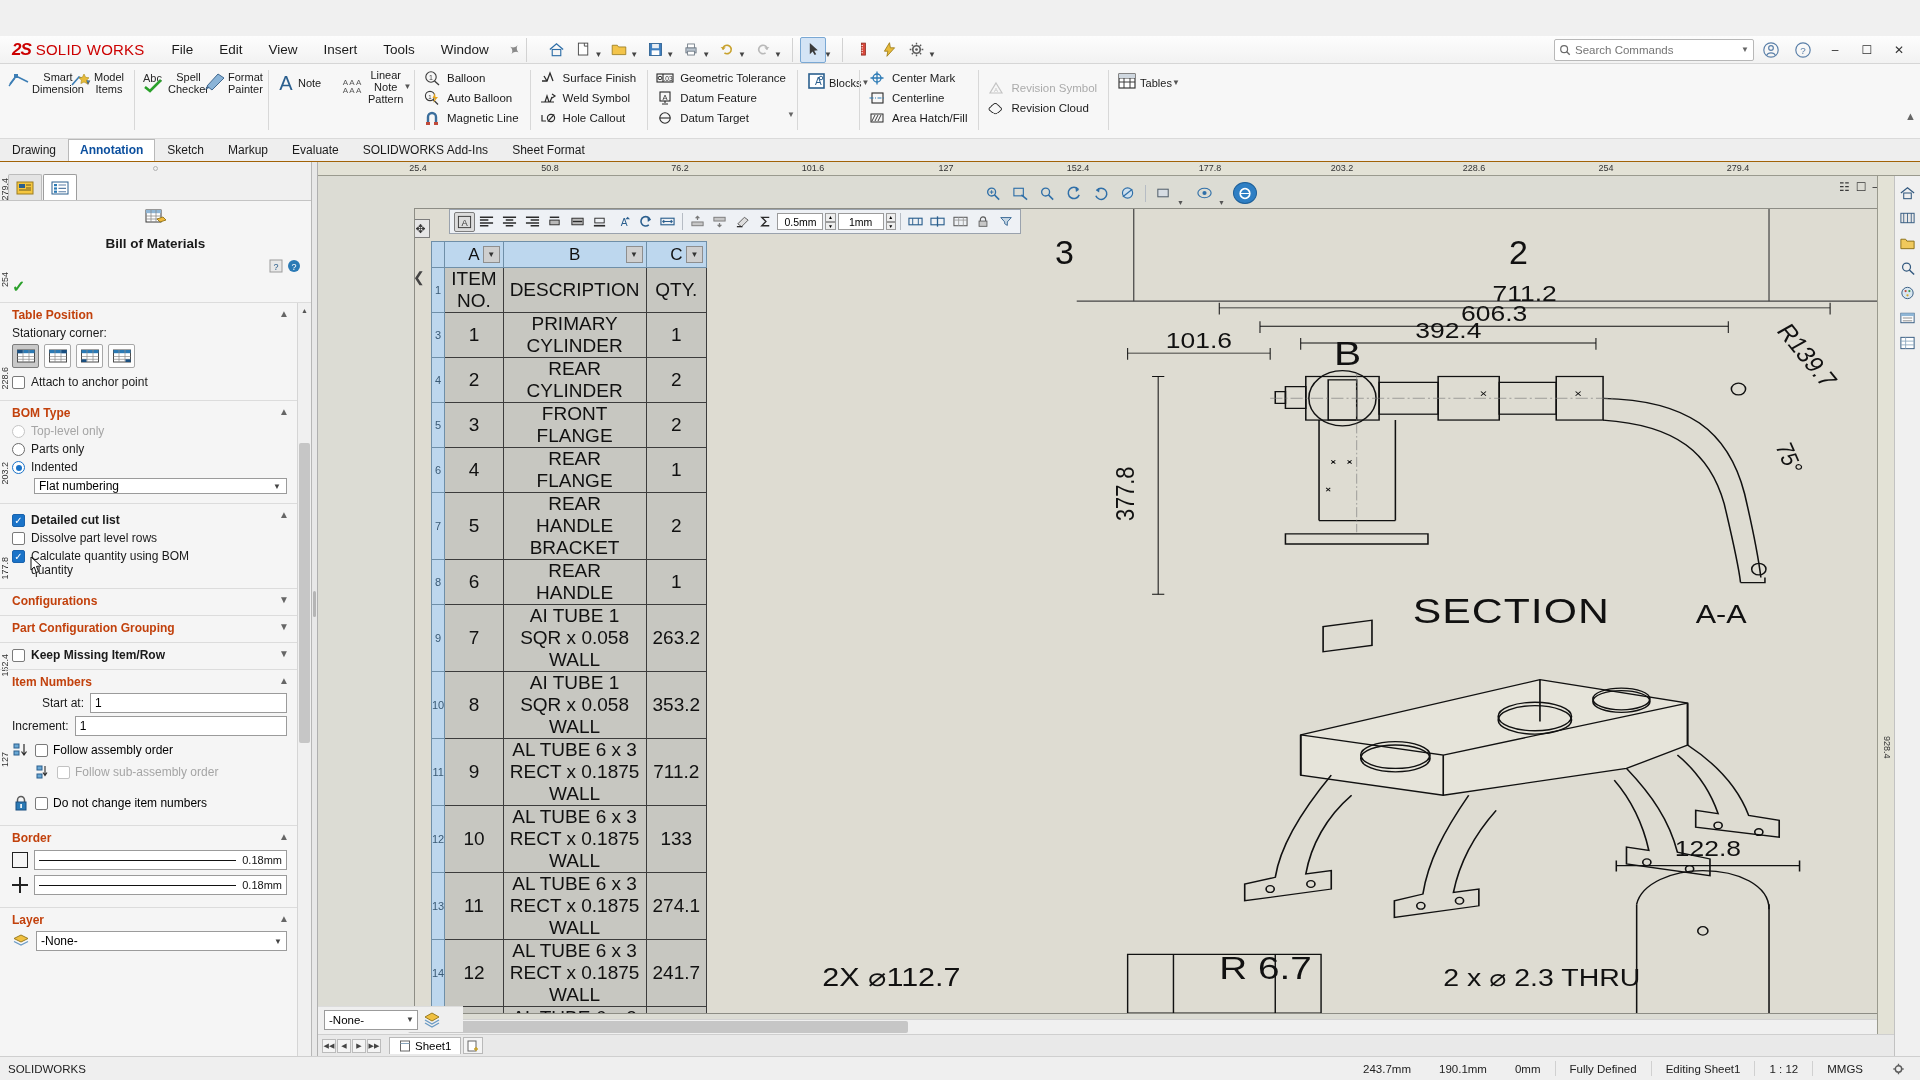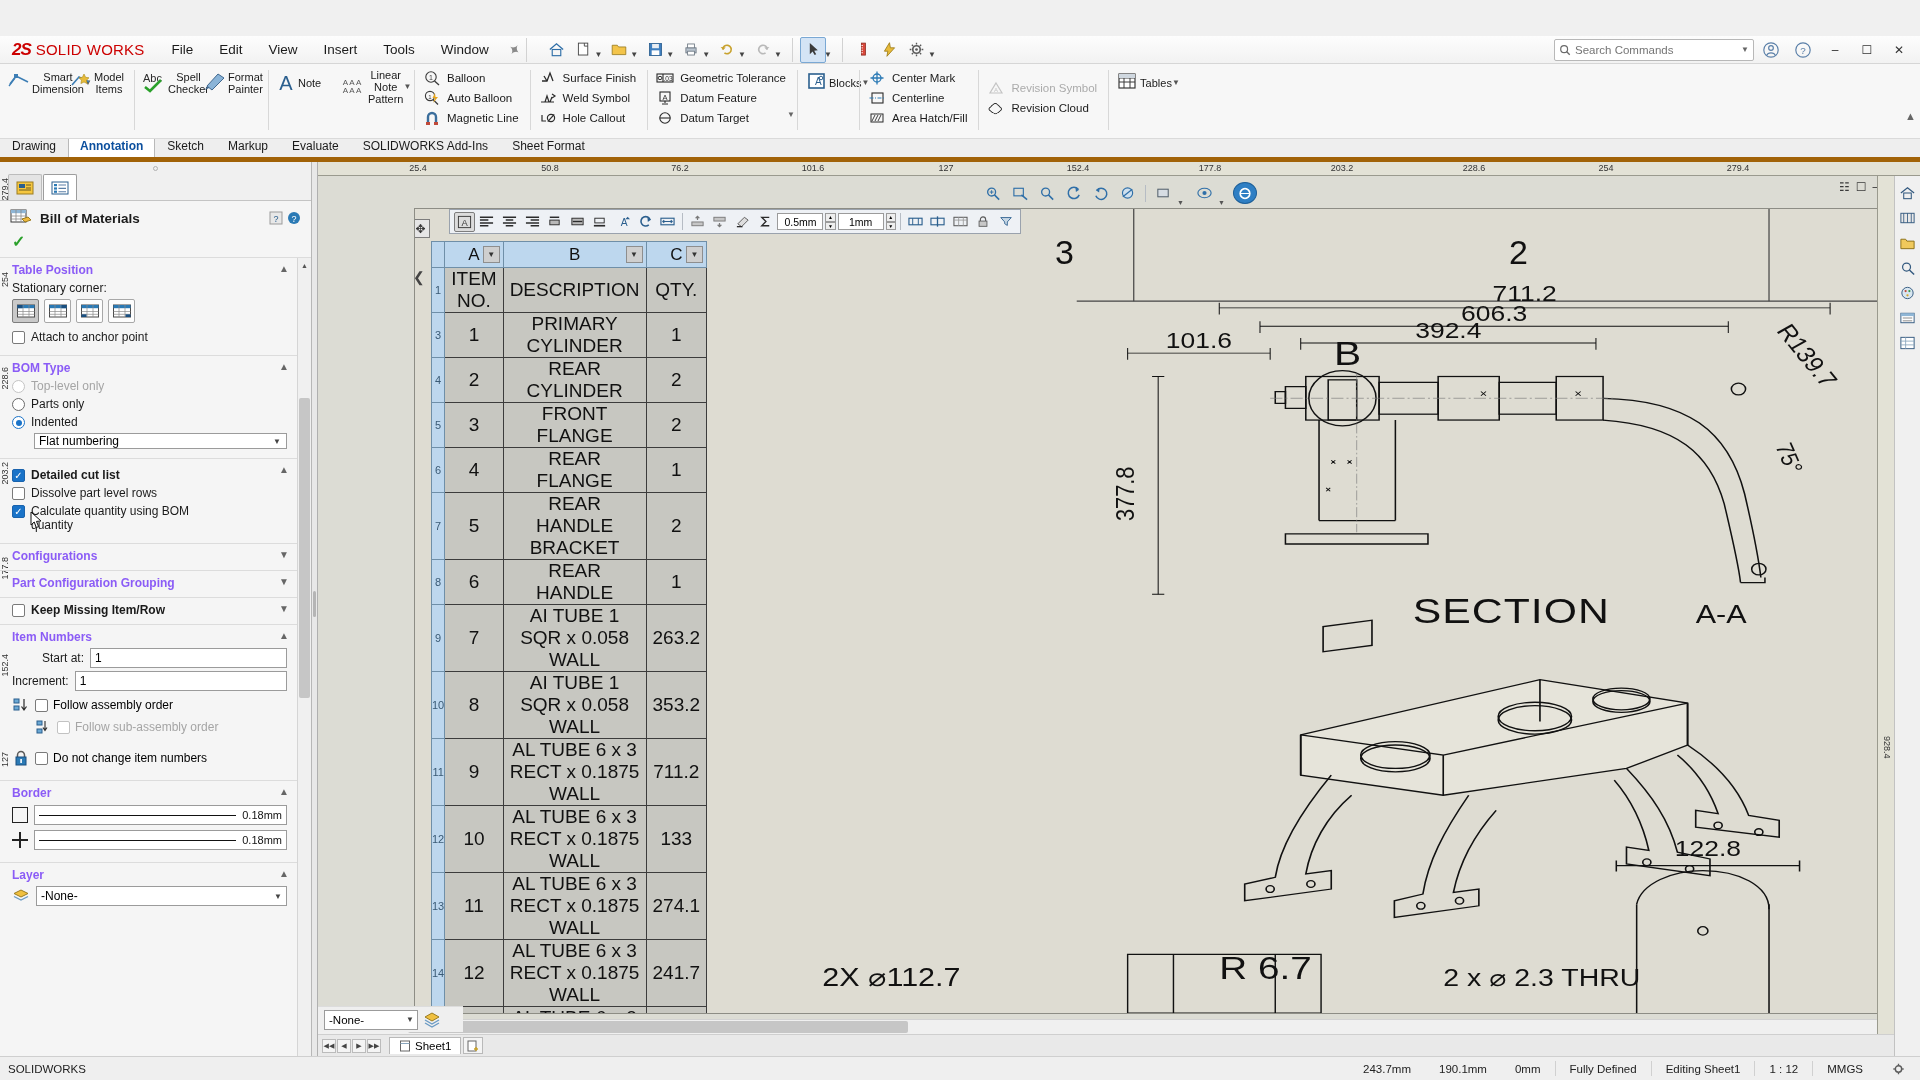--- a/index.html
+++ b/index.html
@@ -49,47 +49,47 @@
   .bigbtn .lbl { font-size: 11px; }
   .dropcaret { font-size: 8px; color: #555; text-align: center; margin-top: 1px;}
   .smallcol { display: flex; flex-direction: column; gap: 0px; padding-top: 2px;}
   .smallbtn { display: flex; align-items: center; gap: 5px; padding: 2px 6px 2px 3px; font-size: 11.5px;
               color: #1a1a1a; white-space: nowrap; cursor: default; height: 20px;}
   .smallbtn.dim { color: #ababab; }
   .smallbtn .gl { width: 20px; height: 17px; display:flex; align-items:center; justify-content:center;}
   .ribbon-collapse { position: absolute; right: 4px; top: 46px; font-size: 11px; color: #666; }
 
   
-  .tabbar { height: 23px; background: #eeeeee; border-bottom: 5px solid #a16207; display: flex; align-items: flex-end; flex:none;}
+  .tabbar { height: 23px; background: #eeeeee; border-bottom: 1px solid #a16207; display: flex; align-items: flex-end; flex:none;}
   .tab { padding: 3px 11px 4px; font-size: 12px; color: #1a1a1a; border: 1px solid transparent;
          border-bottom: none; cursor: default; }
   .tab.active { background: #fff; border-color: #b9b9b9; font-weight: bold; color: #0b4f9e; }
 
   
   .body { flex: 1; display: flex; position: relative; overflow: hidden; background: #cfcfcf;}
 
   
   .pm-wrap { width: 312px; background: #f5f5f5; display: flex; flex-direction: column; position: relative; flex:none;}
   .pm-rulerL { width: 22px; background: #e3e2d6; border-right: 1px solid #9a9a8e; position: relative; }
   .pm-rulerL .tk { position: absolute; left: 0; right: 0; text-align: center; font-size: 9px; color: #333;
                    writing-mode: vertical-rl; transform: rotate(180deg); }
   .pm-panel { flex: 1; display: flex; flex-direction: column; overflow: hidden; border-right: 1px solid #b7b7b7;}
   .pm-grip { height: 12px; display:flex; align-items:center; justify-content:center; background:#f0f0f0;}
   .pm-grip .dot { width:5px;height:5px;border-radius:50%;border:1px solid #b0b0b0;}
   .pm-tabs { display: flex; height: 27px; background: #f0f0f0; border-bottom: 1px solid #c4c4c4; padding-left: 8px; gap:1px;}
   .pm-tab { width: 34px; display: flex; align-items: center; justify-content: center;
             border: 1px solid #bcbcbc; border-bottom: none; background: #e4e4e4; border-radius: 2px 2px 0 0;}
   .pm-tab.active { background: #fff; border-color: #9d9d9d; }
-  .pm-head { display: flex; align-items: center; gap: 8px; padding: 7px 10px 2px; }
+  .pm-head { display: flex; align-items: center; gap: 8px; padding: 7px 10px 2px; flex-direction: column; }
   .pm-head .ttl { font-size: 13.5px; font-weight: bold; color: #1b1b1b; }
   .pm-ok { padding: 2px 10px 6px 12px; color: #2aa02a; font-size: 16px; font-weight:bold; border-bottom: 1px solid #dcdcdc;}
   .pm-scroll { flex: 1; overflow: hidden; position: relative; }
   .pm-content { padding: 0 0 4px 0; }
   .sec { border-bottom: 1px solid #dcdcdc; padding: 5px 10px 7px 12px; position: relative; }
-  .sec-title { font-size: 12px; font-weight: bold; color: #8b5cf6; margin-bottom: 4px; }
+  .sec-title { font-size: 12px; font-weight: bold; color: #c2410c; margin-bottom: 4px; }
   .sec-chev { position: absolute; right: 8px; top: 5px; color: #666; font-size: 10px; }
   .sub-lbl { font-size: 12px; color: #1a1a1a; margin: 2px 0 4px; }
   .corner-row { display: flex; gap: 5px; margin-bottom: 7px; }
   .corner-btn { width: 27px; height: 24px; border: 1px solid #a8a8a8; background: #fdfdfd;
                 display: flex; align-items: center; justify-content: center; border-radius: 2px;}
   .corner-btn.sel { background: #c9c9c9; border-color: #7d7d7d; }
   .ckrow { display: flex; align-items: flex-start; gap: 6px; margin: 4px 0; font-size: 12px; color: #1a1a1a; }
   .ckrow.dim { color: #a5a5a5; }
   .ck { width: 13px; height: 13px; border: 1px solid #7a7a7a; background: #fff; border-radius: 2px; flex: none;
         margin-top: 1px; display:flex;align-items:center;justify-content:center;}

